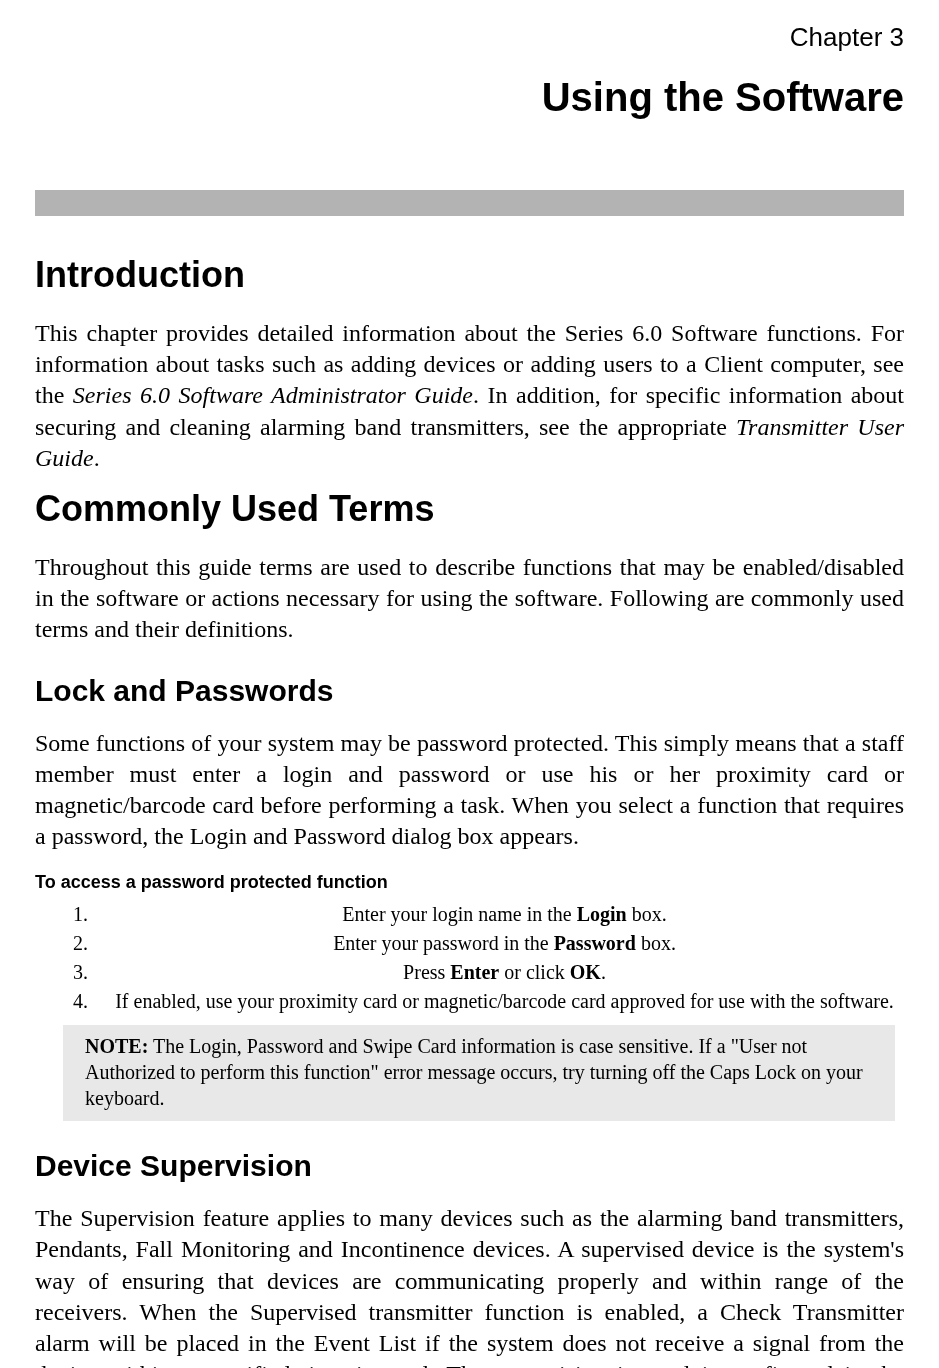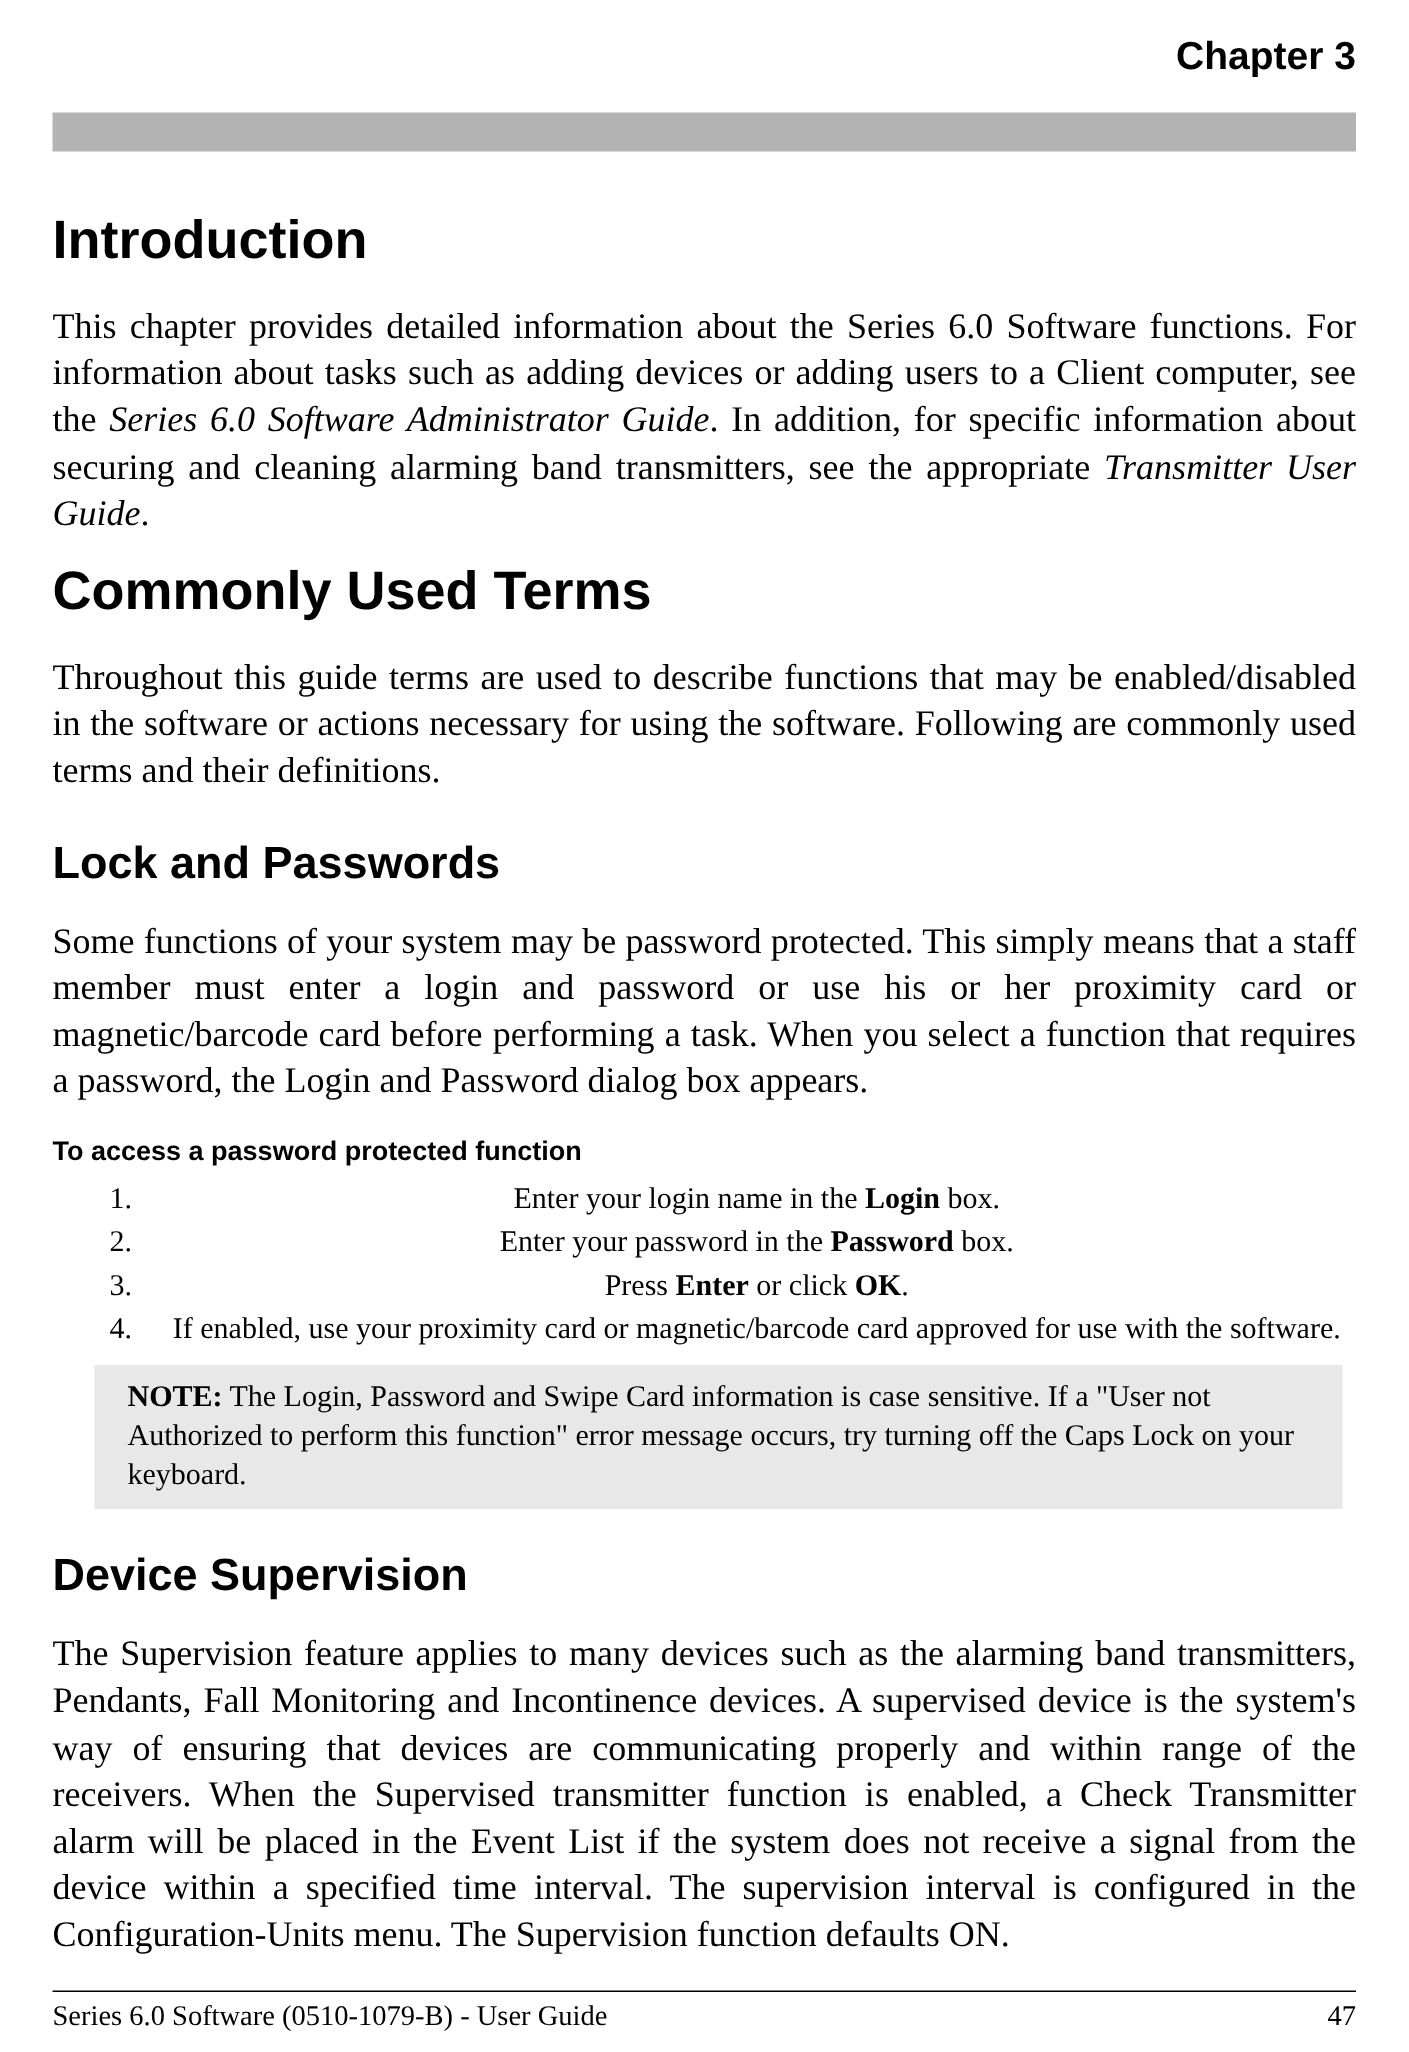--- a/index.html
+++ b/index.html
@@ -12,21 +12,21 @@
       width: 939px;
     }
     .page {
       width: 939px;
       padding: 22px 35px 28px 35px;
       position: relative;
     }
     .chapter-label {
       font-family: Arial, Helvetica, sans-serif;
       font-size: 26px;
-      font-weight: bold;
+      font-weight: normal;
       text-align: right;
       margin-bottom: 22px;
     }
     .chapter-title {
       font-family: Arial, Helvetica, sans-serif;
       font-size: 40px;
       font-weight: bold;
       text-align: right;
       margin-bottom: 70px;
     }
@@ -97,20 +97,21 @@
       gap: 32px;
     }
     .bold { font-weight: bold; }
   </style>
 </head>
 <body>
 
 <div class="page">
 
   <div class="chapter-label">Chapter 3</div>
+  <div class="chapter-title">Using the Software</div>
 
   <div class="gray-bar"></div>
 
   <h1 class="section">Introduction</h1>
   <p class="body">
     <span>This chapter provides detailed information about the Series 6.0 Software functions. For information about tasks such as adding devices or adding users to a Client computer, see the </span><em class="italic">Series 6.0 Software Administrator Guide</em><span>. In addition, for specific information about securing and cleaning alarming band transmitters, see the appropriate </span><em class="italic">Transmitter User Guide</em><span>.</span>
   </p>
 
   <h1 class="section">Commonly Used Terms</h1>
   <p class="body">Throughout this guide terms are used to describe functions that may be enabled/disabled in the software or actions necessary for using the software. Following are commonly used terms and their definitions.</p>

